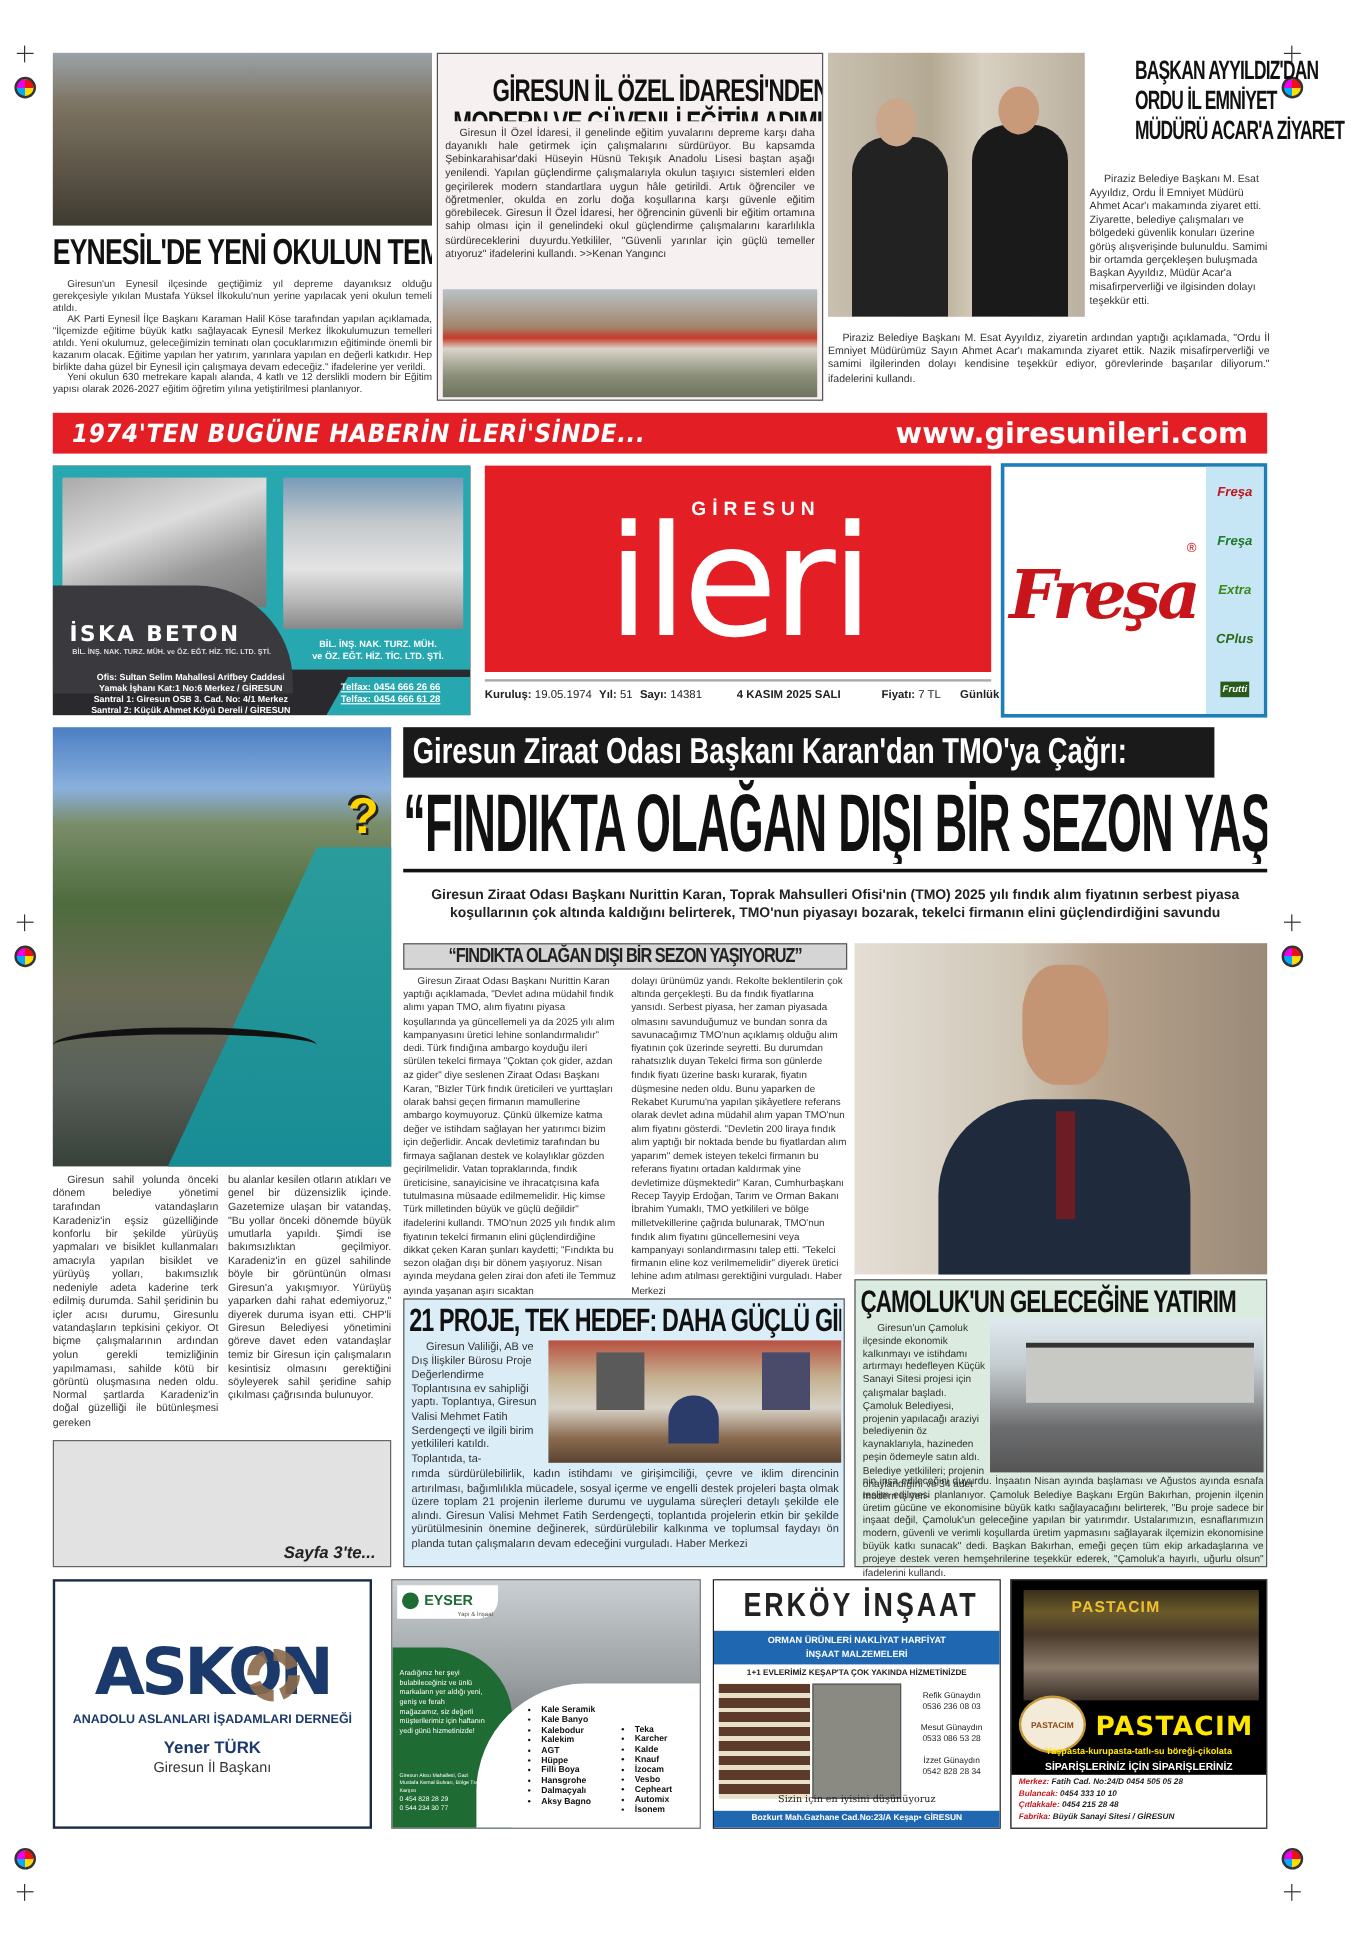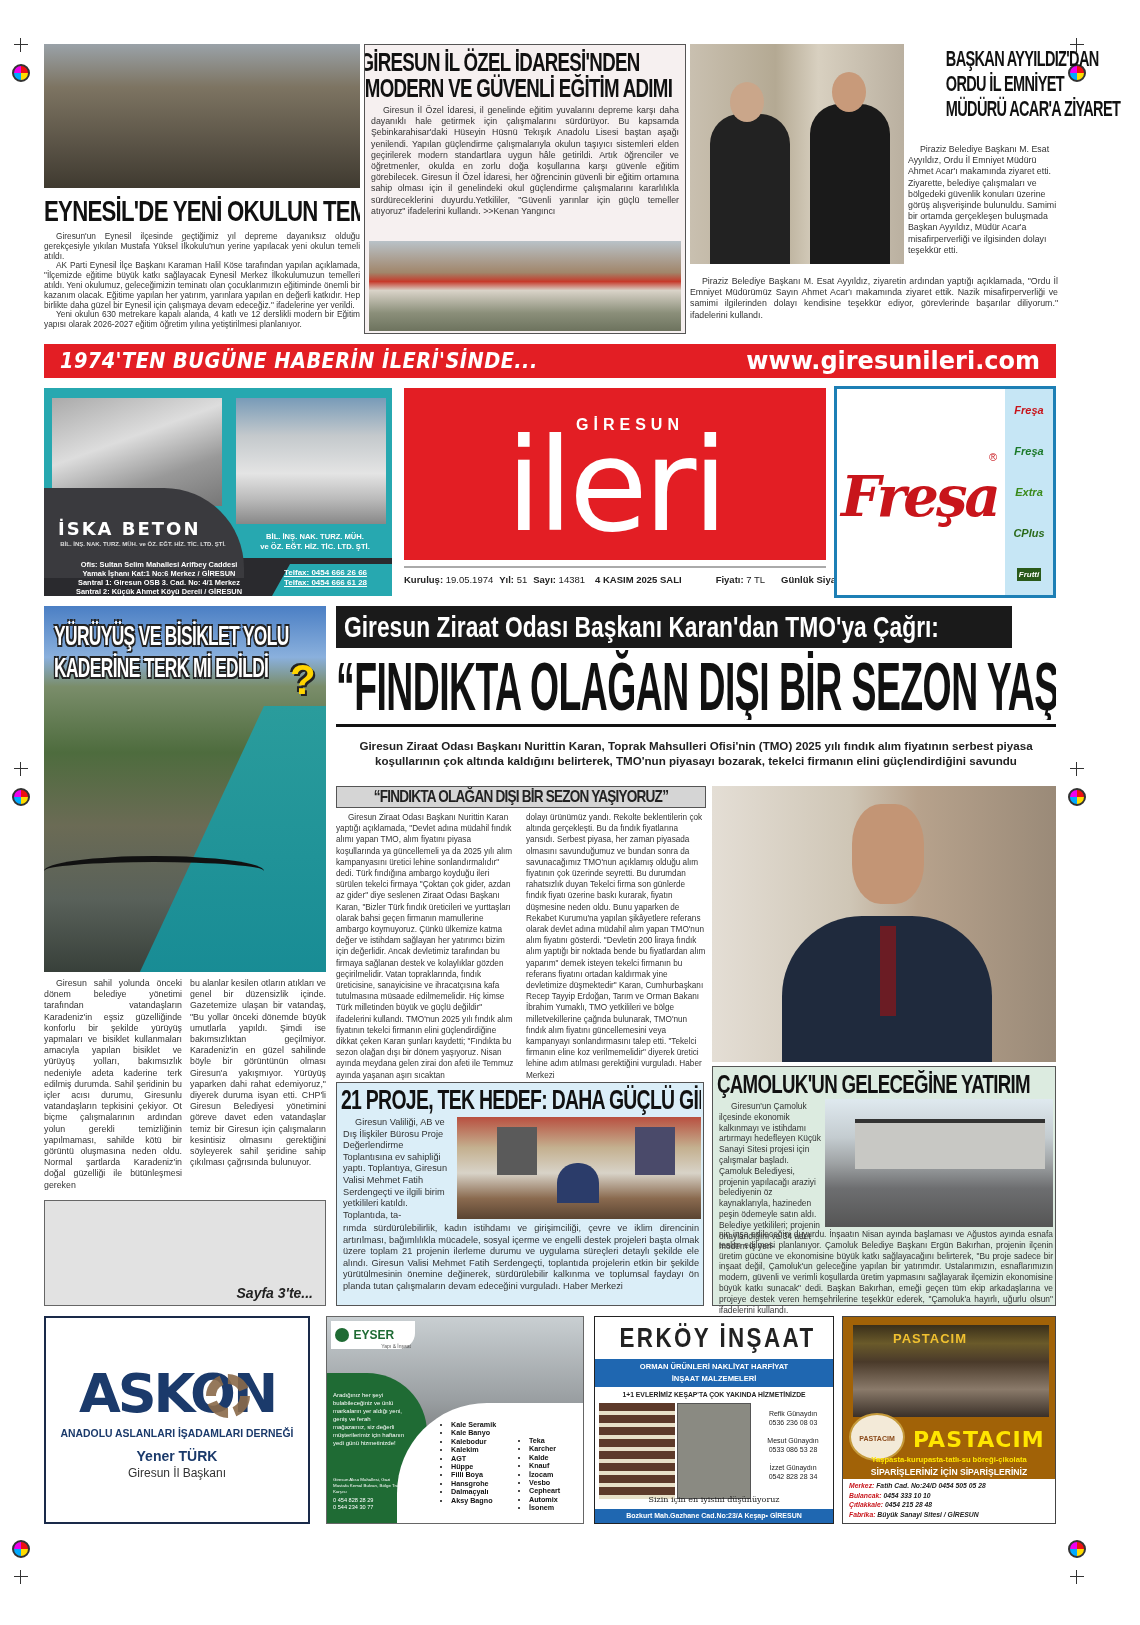--- a/index.html
+++ b/index.html
@@ -38,21 +38,21 @@
     <div class="cond" style="font-size:30px;line-height:38px;transform:scaleX(0.74);color:#111">EYNESİL'DE YENİ OKULUN TEMELİ ATILDI</div>
   </div>
   <div class="body-txt" style="position:absolute;left:0;top:188px;width:316px;font-size:8.3px;line-height:9.8px">
     <p>Giresun'un Eynesil ilçesinde geçtiğimiz yıl depreme dayanıksız olduğu gerekçesiyle yıkılan Mustafa Yüksel İlkokulu'nun yerine yapılacak yeni okulun temeli atıldı.</p>
     <p>AK Parti Eynesil İlçe Başkanı Karaman Halil Köse tarafından yapılan açıklamada, "İlçemizde eğitime büyük katkı sağlayacak Eynesil Merkez İlkokulumuzun temelleri atıldı. Yeni okulumuz, geleceğimizin teminatı olan çocuklarımızın eğitiminde önemli bir kazanım olacak. Eğitime yapılan her yatırım, yarınlara yapılan en değerli katkıdır. Hep birlikte daha güzel bir Eynesil için çalışmaya devam edeceğiz." ifadelerine yer verildi.</p>
     <p>Yeni okulun 630 metrekare kapalı alanda, 4 katlı ve 12 derslikli modern bir Eğitim yapısı olarak 2026-2027 eğitim öğretim yılına yetiştirilmesi planlanıyor.</p>
   </div>
 </section>
 
 <section class="abs" style="left:364px;top:44px;width:322px;height:290px;border:1px solid #555;background:#f6f0f0">
-  <div style="text-align:left;overflow:hidden;height:56px;padding-top:4px">
+  <div style="text-align:right;overflow:hidden;height:56px;padding-top:17px">
     <div class="cond" style="display:inline-block;font-size:26px;line-height:26px;transform:scaleX(0.72);transform-origin:center top;color:#111;margin:0 -60px">GİRESUN İL ÖZEL İDARESİ'NDEN</div><br>
     <div class="cond" style="display:inline-block;font-size:26px;line-height:26px;transform:scaleX(0.72);transform-origin:center top;color:#111;margin:0 -60px">MODERN VE GÜVENLİ EĞİTİM ADIMI</div>
   </div>
   <div class="body-txt" style="position:absolute;left:6px;top:60px;width:308px;font-size:8.8px;line-height:11.2px">
     <p>Giresun İl Özel İdaresi, il genelinde eğitim yuvalarını depreme karşı daha dayanıklı hale getirmek için çalışmalarını sürdürüyor. Bu kapsamda Şebinkarahisar'daki Hüseyin Hüsnü Tekışık Anadolu Lisesi baştan aşağı yenilendi. Yapılan güçlendirme çalışmalarıyla okulun taşıyıcı sistemleri elden geçirilerek modern standartlara uygun hâle getirildi. Artık öğrenciler ve öğretmenler, okulda en zorlu doğa koşullarına karşı güvenle eğitim görebilecek. Giresun İl Özel İdaresi, her öğrencinin güvenli bir eğitim ortamına sahip olması için il genelindeki okul güçlendirme çalışmalarını kararlılıkla sürdüreceklerini duyurdu.Yetkililer, "Güvenli yarınlar için güçlü temeller atıyoruz" ifadelerini kullandı. &gt;&gt;Kenan Yangıncı</p>
   </div>
   <div style="position:absolute;left:4px;top:196px;width:312px;height:90px;background:linear-gradient(180deg,#b9c2c8 0,#a1866b 35%,#c63a2b 45%,#d9d3c8 55%,#8b8f7a 80%,#6d735e)"></div>
 </section>
 
 <section class="abs" style="left:690px;top:44px;width:370px;height:296px">
@@ -107,21 +107,21 @@
 <header class="abs" style="left:404px;top:388px;width:422px;height:210px">
   <div style="position:absolute;left:0;top:0;width:422px;height:172px;background:#e31e24">
     <div style="position:absolute;left:0;width:422px;top:28px;text-align:center;color:#fff;font-weight:bold;font-size:16px;letter-spacing:5px;padding-left:30px">GİRESUN</div>
     <div style="position:absolute;left:0;width:422px;top:28px;text-align:center;color:#fff;font-weight:400;font-size:128px;line-height:140px;font-family:'DejaVu Sans',sans-serif;letter-spacing:-4px">ileri</div>
   </div>
   <div style="position:absolute;left:0;top:178px;width:422px;height:2px;background:#aaa"></div>
   <div style="position:absolute;left:0;top:186px;width:422px;font-size:9.5px;display:flex;gap:6px;align-items:center;white-space:nowrap">
     <span><b>Kuruluş:</b> <span>19.05.1974</span></span>
     <span><b>Yıl:</b> <span>51</span></span>
     <span><b>Sayı:</b> <span>14381</span></span>
-    <b style="margin-left:4px">4 KASIM 2025 SALI</b>
+    <b style="margin-left:23px">4 KASIM 2025 SALI</b>
     <span style="margin-left:28px"><b>Fiyatı:</b> <span>7 TL</span></span>
     <b style="margin-left:10px">Günlük Siyasi Gazete</b>
   </div>
 </header>
 
 <section class="abs" style="left:834px;top:386px;width:222px;height:212px;border:3px solid #1d7fb5;background:#fff">
   <div style="position:absolute;left:4px;top:74px;color:#c8151b;font-weight:bold;font-style:italic;font-size:56px;font-family:'DejaVu Serif',serif;letter-spacing:-3px">Freşa</div>
   <div style="position:absolute;left:152px;top:62px;color:#c8151b;font-size:11px">®</div>
   <div style="position:absolute;right:0;top:0;width:48px;height:206px;background:#c6e6f5;display:flex;flex-direction:column;align-items:center;justify-content:space-around;font-size:11px;font-style:italic;font-weight:bold">
     <span style="color:#c8151b">Freşa</span>
@@ -129,24 +129,20 @@
     <span style="color:#3a8a1a">Extra</span>
     <span style="color:#2a6a1a">CPlus</span>
     <span style="color:#fff;background:#2a5a1a;font-size:8px;padding:2px">Frutti</span>
   </div>
 </section>
 
 <section class="abs" style="left:44px;top:606px;width:282px;height:592px">
   <div style="position:absolute;left:0;top:0;width:282px;height:366px;background:linear-gradient(180deg,#4b7fc4 0,#8ab0dd 14%,#7a8d6a 22%,#4e6c3e 40%,#6b6b55 60%,#59615a 80%,#38403a);overflow:hidden">
     <div style="position:absolute;left:150px;top:100px;width:200px;height:300px;background:linear-gradient(180deg,#2a9c9c,#168a94);transform:skewX(-25deg)"></div>
     <div style="position:absolute;left:0;top:250px;width:220px;height:30px;border-top:6px solid #111;border-radius:50%"></div>
-  </div>
-  <div style="position:absolute;left:10px;top:14px;width:270px;overflow:visible">
-    <div class="cond" style="font-size:28px;line-height:32px;transform:scaleX(0.62);color:#fff;text-shadow:-2px -2px 0 #222,2px -2px 0 #222,-2px 2px 0 #222,2px 2px 0 #222">YÜRÜYÜŞ VE BİSİKLET YOLU</div>
-    <div class="cond" style="font-size:28px;line-height:32px;transform:scaleX(0.62);color:#fff;text-shadow:-2px -2px 0 #222,2px -2px 0 #222,-2px 2px 0 #222,2px 2px 0 #222">KADERİNE TERK Mİ EDİLDİ</div>
   </div>
   <div style="position:absolute;left:246px;top:50px;font-size:42px;font-weight:bold;color:#ffd400;text-shadow:-2px -2px 0 #222,2px 2px 0 #222">?</div>
   <div class="body-txt" style="position:absolute;left:0;top:372px;width:138px;font-size:8.8px;line-height:11.2px">
     <p>Giresun sahil yolunda önceki dönem belediye yönetimi tarafından vatandaşların Karadeniz'in eşsiz güzelliğinde konforlu bir şekilde yürüyüş yapmaları ve bisiklet kullanmaları amacıyla yapılan bisiklet ve yürüyüş yolları, bakımsızlık nedeniyle adeta kaderine terk edilmiş durumda. Sahil şeridinin bu içler acısı durumu, Giresunlu vatandaşların tepkisini çekiyor. Ot biçme çalışmalarının ardından yolun gerekli temizliğinin yapılmaması, sahilde kötü bir görüntü oluşmasına neden oldu. Normal şartlarda Karadeniz'in doğal güzelliği ile bütünleşmesi gereken</p>
   </div>
   <div class="body-txt" style="position:absolute;left:146px;top:372px;width:136px;font-size:8.8px;line-height:11.2px">
     <p style="text-indent:0">bu alanlar kesilen otların atıkları ve genel bir düzensizlik içinde. Gazetemize ulaşan bir vatandaş, "Bu yollar önceki dönemde büyük umutlarla yapıldı. Şimdi ise bakımsızlıktan geçilmiyor. Karadeniz'in en güzel sahilinde böyle bir görüntünün olması Giresun'a yakışmıyor. Yürüyüş yaparken dahi rahat edemiyoruz," diyerek duruma isyan etti. CHP'li Giresun Belediyesi yönetimini göreve davet eden vatandaşlar temiz bir Giresun için çalışmaların kesintisiz olmasını gerektiğini söyleyerek sahil şeridine sahip çıkılması çağrısında bulunuyor.</p>
   </div>
 </section>
 
@@ -275,21 +271,21 @@
     <div style="margin-bottom:8px">0536 236 08 03</div>
     <div>Mesut Günaydın</div>
     <div style="margin-bottom:8px">0533 086 53 28</div>
     <div>İzzet Günaydın</div>
     <div>0542 828 28 34</div>
   </div>
   <div style="position:absolute;left:0;top:178px;width:238px;text-align:center;font-size:8px;font-family:'DejaVu Serif',serif">Sizin için en iyisini düşünüyoruz</div>
   <div style="position:absolute;left:0;top:192px;width:238px;height:14px;background:#1f67b1;color:#fff;text-align:center;font-size:7px;font-weight:bold;line-height:14px">Bozkurt Mah.Gazhane Cad.No:23/A Keşap• GİRESUN</div>
 </section>
 
-<section class="abs" style="left:842px;top:1316px;width:214px;height:208px;background:#a16207;border:1px solid #444">
+<section class="abs" style="left:842px;top:1316px;width:214px;height:208px;background:#000000;border:1px solid #444">
   <div style="position:absolute;left:10px;top:8px;width:196px;height:92px;background:linear-gradient(180deg,#3a2f1a 0,#6a5a2a 20%,#4a3a2a 40%,#8a7a6a 70%,#3a3028)">
     <div style="position:absolute;left:40px;top:6px;color:#f0c030;font-weight:bold;font-size:13px;letter-spacing:1px">PASTACIM</div>
   </div>
   <div style="position:absolute;left:6px;top:96px;width:56px;height:48px;border-radius:50%;background:#f3ead8;border:2px solid #c59a3a;text-align:center;color:#8a4a1a;font-size:7px;font-weight:bold;line-height:48px">PASTACIM</div>
   <div style="position:absolute;left:70px;top:110px;color:#ffe600;font-weight:900;font-size:22px;letter-spacing:1px;font-family:'DejaVu Sans',sans-serif">PASTACIM</div>
   <div style="position:absolute;left:0;top:138px;width:212px;text-align:center;color:#ffe600;font-size:7.6px;font-weight:bold">Yaşpasta-kurupasta-tatlı-su böreği-çikolata</div>
   <div style="position:absolute;left:0;top:150px;width:212px;text-align:center;color:#fff;font-size:8.6px;font-weight:bold">SİPARİŞLERİNİZ İÇİN SİPARİŞLERİNİZ</div>
   <div style="position:absolute;left:0;top:162px;width:212px;height:44px;background:#fff;padding:2px 6px;font-size:6.8px;line-height:9.6px;font-weight:bold;font-style:italic">
     <div><span style="color:#c8151b">Merkez:</span> <span>Fatih Cad. No:24/D  0454 505 05 28</span></div>
     <div><span style="color:#c8151b">Bulancak:</span> <span>0454 333 10 10</span></div>

